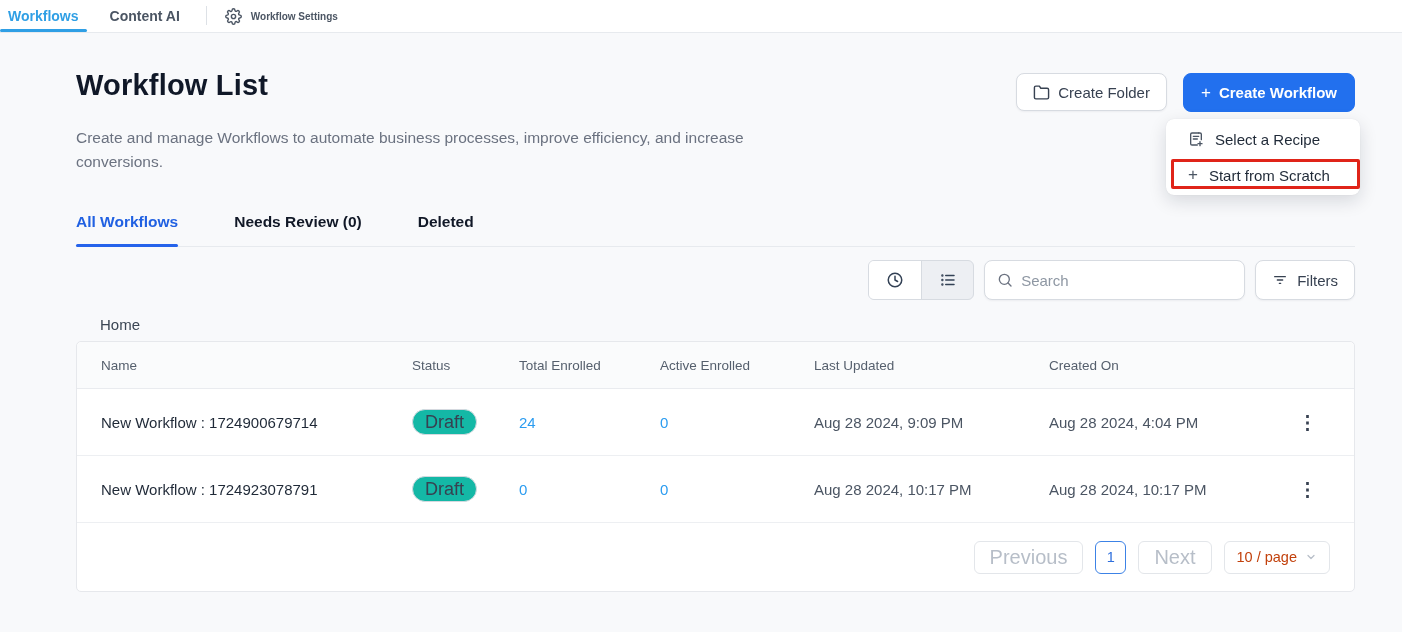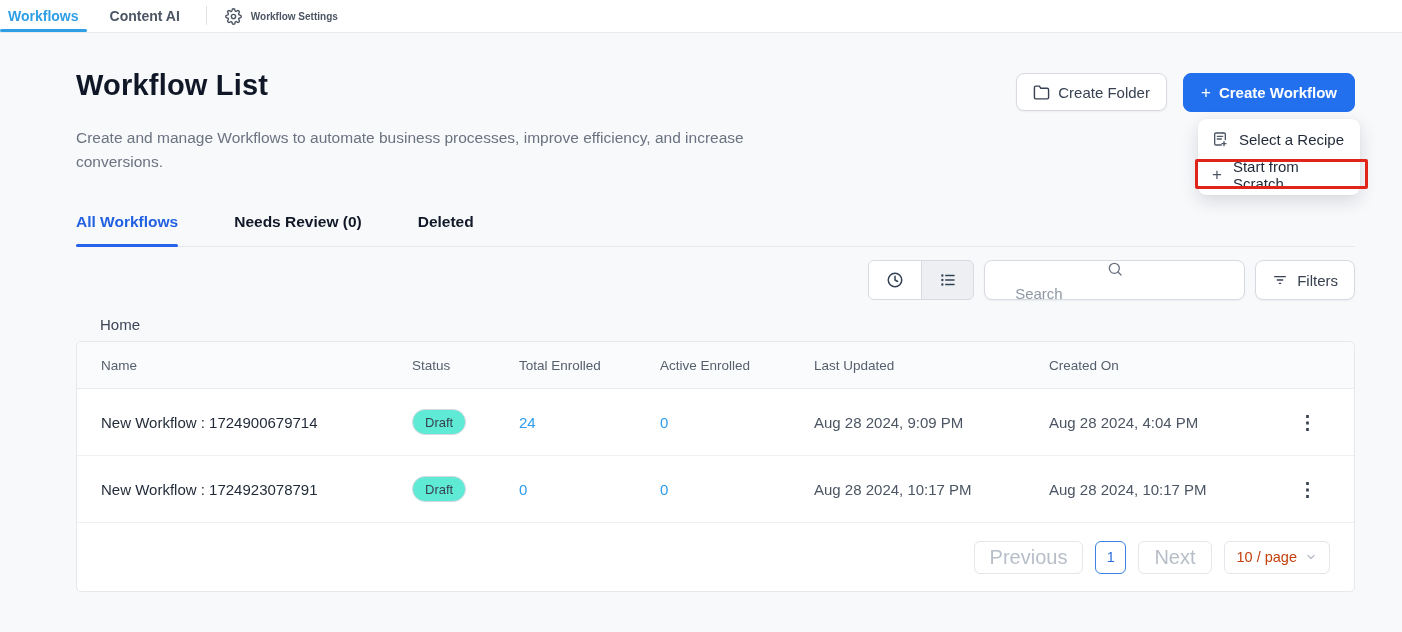--- a/index.html
+++ b/index.html
@@ -23,53 +23,53 @@
   .page-subtitle { margin-top:24px; font-size:15.5px; line-height:24px; color:#6b7280; max-width:740px; }
 
   .header-actions { display:flex; gap:16px; position:relative; margin-top:4px; }
   .btn { display:inline-flex; align-items:center; gap:8px; border-radius:8px; font-size:15px; cursor:pointer; }
   .btn-secondary { background:#fff; border:1px solid #d7dbe1; color:#374151; height:38px; padding:0 16px; font-weight:500; box-shadow:0 1px 2px rgba(16,24,40,.05); }
   .btn-primary { background:#2270ee; border:1px solid #2270ee; color:#fff; height:39px; padding:0 17px; font-weight:600; }
   .btn-primary .plus { font-size:17px; font-weight:400; }
 
   
   .cw-wrap { position:relative; }
-  .dropdown { position:absolute; top:calc(100% + 7px); right:-5px; width:162px; background:#fff; border-radius:8px; box-shadow:0 6px 18px rgba(16,24,40,.14), 0 0 1px rgba(16,24,40,.12); z-index:20; padding:2px 0; }
+  .dropdown { position:absolute; top:calc(100% + 7px); right:-5px; width:194px; background:#fff; border-radius:8px; box-shadow:0 6px 18px rgba(16,24,40,.14), 0 0 1px rgba(16,24,40,.12); z-index:20; padding:2px 8px; }
   .dropdown-item { height:36px; display:flex; align-items:center; gap:11px; padding:0 14px; font-size:15px; color:#1f2937; cursor:pointer; position:relative; }
   .dropdown-item .plus { font-size:17px; color:#4b5563; }
   .annotation-box { position:absolute; left:-3px; right:-8px; top:2px; bottom:4px; border:3px solid #e02419; border-radius:2px; pointer-events:none; z-index:30; }
 
   
   .tabs { margin-top:39px; display:flex; gap:56px; border-bottom:1px solid #e7eaee; }
   .tab { padding-bottom:15px; font-size:15.5px; font-weight:700; color:#111827; cursor:pointer; position:relative; }
   .tab.active { color:#2161e2; }
   .tab.active::after { content:""; position:absolute; left:0; right:0; bottom:-1px; height:3px; background:#2563eb; border-radius:2px; }
 
   
   .toolbar { margin-top:13px; display:flex; justify-content:flex-end; align-items:center; gap:10px; }
   .seg-group { display:flex; height:40px; border:1px solid #d7dbe1; border-radius:6px; overflow:hidden; background:#edeff3; }
   .seg { width:52px; display:flex; align-items:center; justify-content:center; cursor:pointer; }
   .seg.selected { background:#ffffff; }
   .seg + .seg { border-left:1px solid #d7dbe1; }
-  .search-box { width:261px; height:40px; background:#fff; border:1px solid #d7dbe1; border-radius:8px; display:flex; align-items:center; padding:0 12px; gap:8px; box-shadow:0 1px 2px rgba(16,24,40,.05);flex-direction:column; }
+  .search-box { width:261px; height:40px; background:#fff; border:1px solid #d7dbe1; border-radius:8px; display:flex; align-items:center; padding:0 12px; gap:8px; box-shadow:0 1px 2px rgba(16,24,40,.05); }
   .search-box input { border:none; outline:none; flex:1; font-size:15px; color:#374151; font-family:"Liberation Sans",sans-serif; background:transparent; }
   .search-box input::placeholder { color:#8e97a3; }
   .filters-btn { height:40px; padding:0 16px; background:#fff; border:1px solid #d7dbe1; border-radius:8px; display:flex; align-items:center; gap:9px; font-size:15px; color:#374151; cursor:pointer; box-shadow:0 1px 2px rgba(16,24,40,.05); }
 
   
   .breadcrumb { margin-top:16px; padding-left:24px; font-size:15px; color:#3b4654; }
 
   
   .card { margin-top:8px; background:#fff; border:1px solid #e6e8ec; border-radius:5px; }
   .tgrid { display:grid; grid-template-columns:311px 107px 141px 154px 235px 1fr 44px; align-items:center; padding:0 24px; }
   .thead { height:47px; background:#fafbfc; border-bottom:1px solid #e9ebef; border-radius:5px 5px 0 0; }
   .th { font-size:13.5px; color:#555f6d; }
   .trow { height:67px; border-bottom:1px solid #edeff2; background:#fff; }
   .cell-name { font-size:15px; color:#1f2937; }
-  .badge { display:inline-flex; align-items:center; height:26px; padding:0 12px; border:1px solid #d5d9df; border-radius:999px; background:#5eead4; font-size:13px; color:#374151; }
+  .badge { display:inline-flex; align-items:center; height:26px; padding:0 12px; border:1px solid #d5d9df; border-radius:999px; background:#14b8a6; font-size:18px; color:#374151; }
   .cell-link { font-size:15px; color:#2b9cf0; cursor:pointer; }
   .cell-date { font-size:15px; color:#4b5563; }
   .kebab { font-size:19px; font-weight:700; color:#374151; text-align:center; cursor:pointer; letter-spacing:1px; }
 
   
   .card-footer { height:68px; display:flex; align-items:center; justify-content:flex-end; gap:12px; padding:0 24px; }
   .pg-btn { height:33px; padding:0 15px; display:flex; align-items:center; background:#fff; border:1px solid #e3e6ea; border-radius:6px; font-size:20px; color:#b7bec8; cursor:default; }
   .pg-num { width:31px; height:33px; display:flex; align-items:center; justify-content:center; background:#fff; border:1px solid #3c82e6; border-radius:6px; font-size:14.5px; color:#2e6fdd; cursor:pointer; }
   .pg-size { height:33px; padding:0 12px; display:flex; align-items:center; gap:8px; background:#fff; border:1px solid #e3e6ea; border-radius:6px; font-size:14.5px; color:#c2410c; cursor:pointer; }
 

